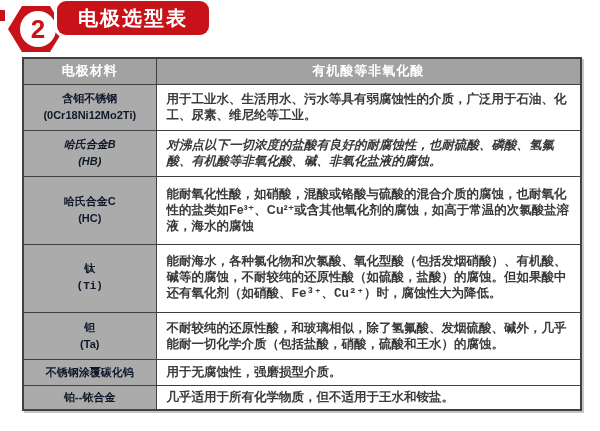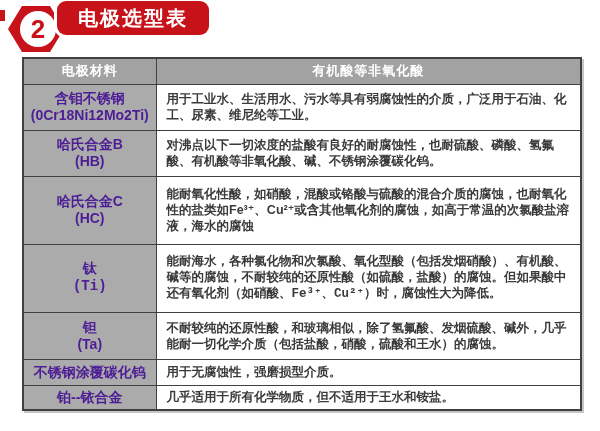--- a/index.html
+++ b/index.html
@@ -31,26 +31,26 @@
 
   
   table.spec{position:absolute;left:22px;top:57px;width:560px;
     border-collapse:collapse;table-layout:fixed;
     border:2px solid var(--border,#404040);
     box-shadow:2px 2px 0 #c6c6c6;}
   table.spec col.c1{width:133px;}
   table.spec th,table.spec td{border:1px solid var(--border,#404040);vertical-align:middle;}
   table.spec th{height:26px;background:var(--header_bg,#a2a2a2);color:#ffffff;
     font-size:13px;font-weight:bold;text-align:center;letter-spacing:1px;}
-  td.mat{background:var(--material_cell_bg,#ababab);color:#4c1d95;
-    font-size:14px;font-weight:bold;text-align:center;line-height:17px;padding:2px 3px;}
+  td.mat{background:var(--material_cell_bg,#ababab);color:#0f172a;
+    font-size:11px;font-weight:bold;text-align:center;line-height:17px;padding:2px 3px;}
   td.desc{background:#ffffff;color:var(--body_text,#3a3a3a);
     font-size:12.5px;font-weight:bold;text-align:left;line-height:16px;padding:3px 10px;}
   tbody tr:nth-child(1) td{height:46px;}
-  tbody tr:nth-child(2) td{height:46px;}
+  tbody tr:nth-child(2) td{height:46px;font-style:italic;}
   tbody tr:nth-child(3) td{height:68px;}
   tbody tr:nth-child(4) td{height:68px;font-family:Liberation Mono, monospace;}
   tbody tr:nth-child(5) td{height:47px;}
   tbody tr:nth-child(6) td{height:26px;}
   tbody tr:nth-child(7) td{height:25px;}
 </style>
 </head>
 <body>
 
 <div class="stage">
@@ -85,21 +85,21 @@
       <span>(0Cr18Ni12Mo2Ti)</span>
     </td>
     <td class="desc">用于工业水、生活用水、污水等具有弱腐蚀性的介质，广泛用于石油、化工、尿素、维尼纶等工业。</td>
   </tr>
 
   <tr>
     <td class="mat">
       <span>哈氏合金B</span><br>
       <span>(HB)</span>
     </td>
-    <td class="desc">对沸点以下一切浓度的盐酸有良好的耐腐蚀性，也耐硫酸、磷酸、氢氟酸、有机酸等非氧化酸、碱、不锈钢涂覆碳化钨。</td>
+    <td class="desc">对沸点以下一切浓度的盐酸有良好的耐腐蚀性，也耐硫酸、磷酸、氢氟酸、有机酸等非氧化酸、碱、非氧化盐液的腐蚀。</td>
   </tr>
 
   <tr>
     <td class="mat">
       <span>哈氏合金C</span><br>
       <span>(HC)</span>
     </td>
     <td class="desc">能耐氧化性酸，如硝酸，混酸或铬酸与硫酸的混合介质的腐蚀，也耐氧化性的盐类如Fe³⁺、Cu²⁺或含其他氧化剂的腐蚀，如高于常温的次氯酸盐溶液，海水的腐蚀</td>
   </tr>
 

